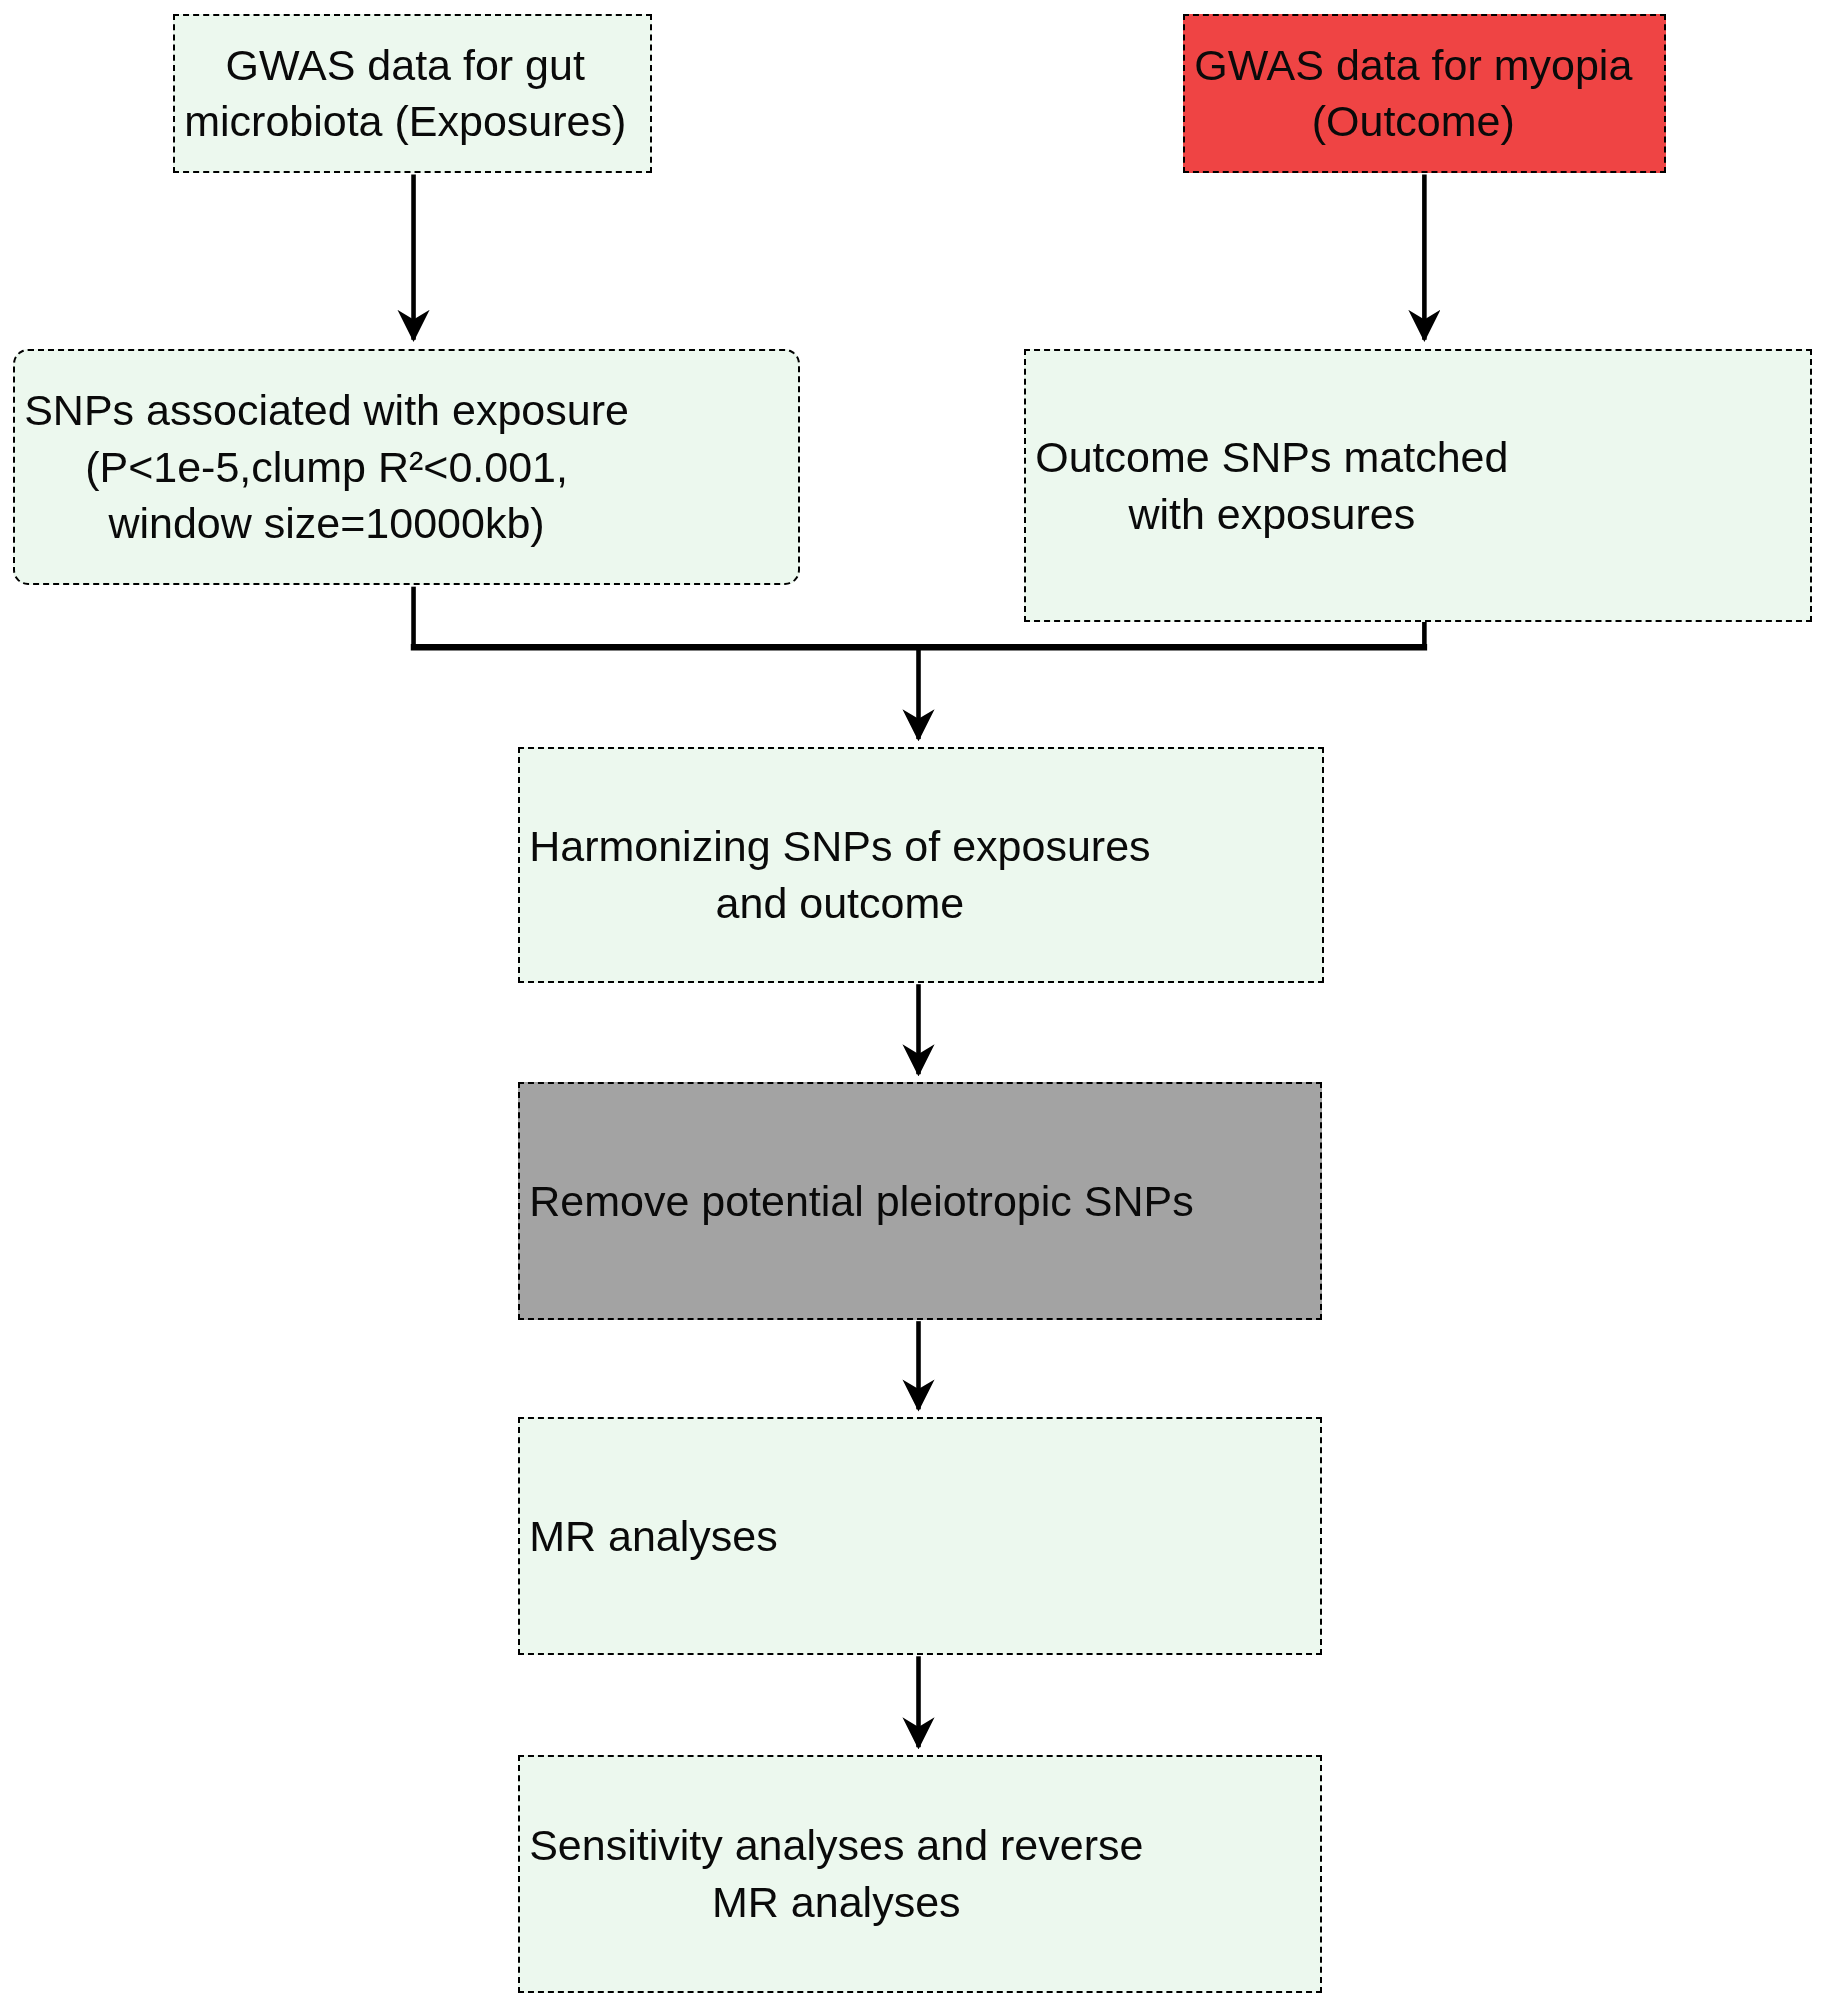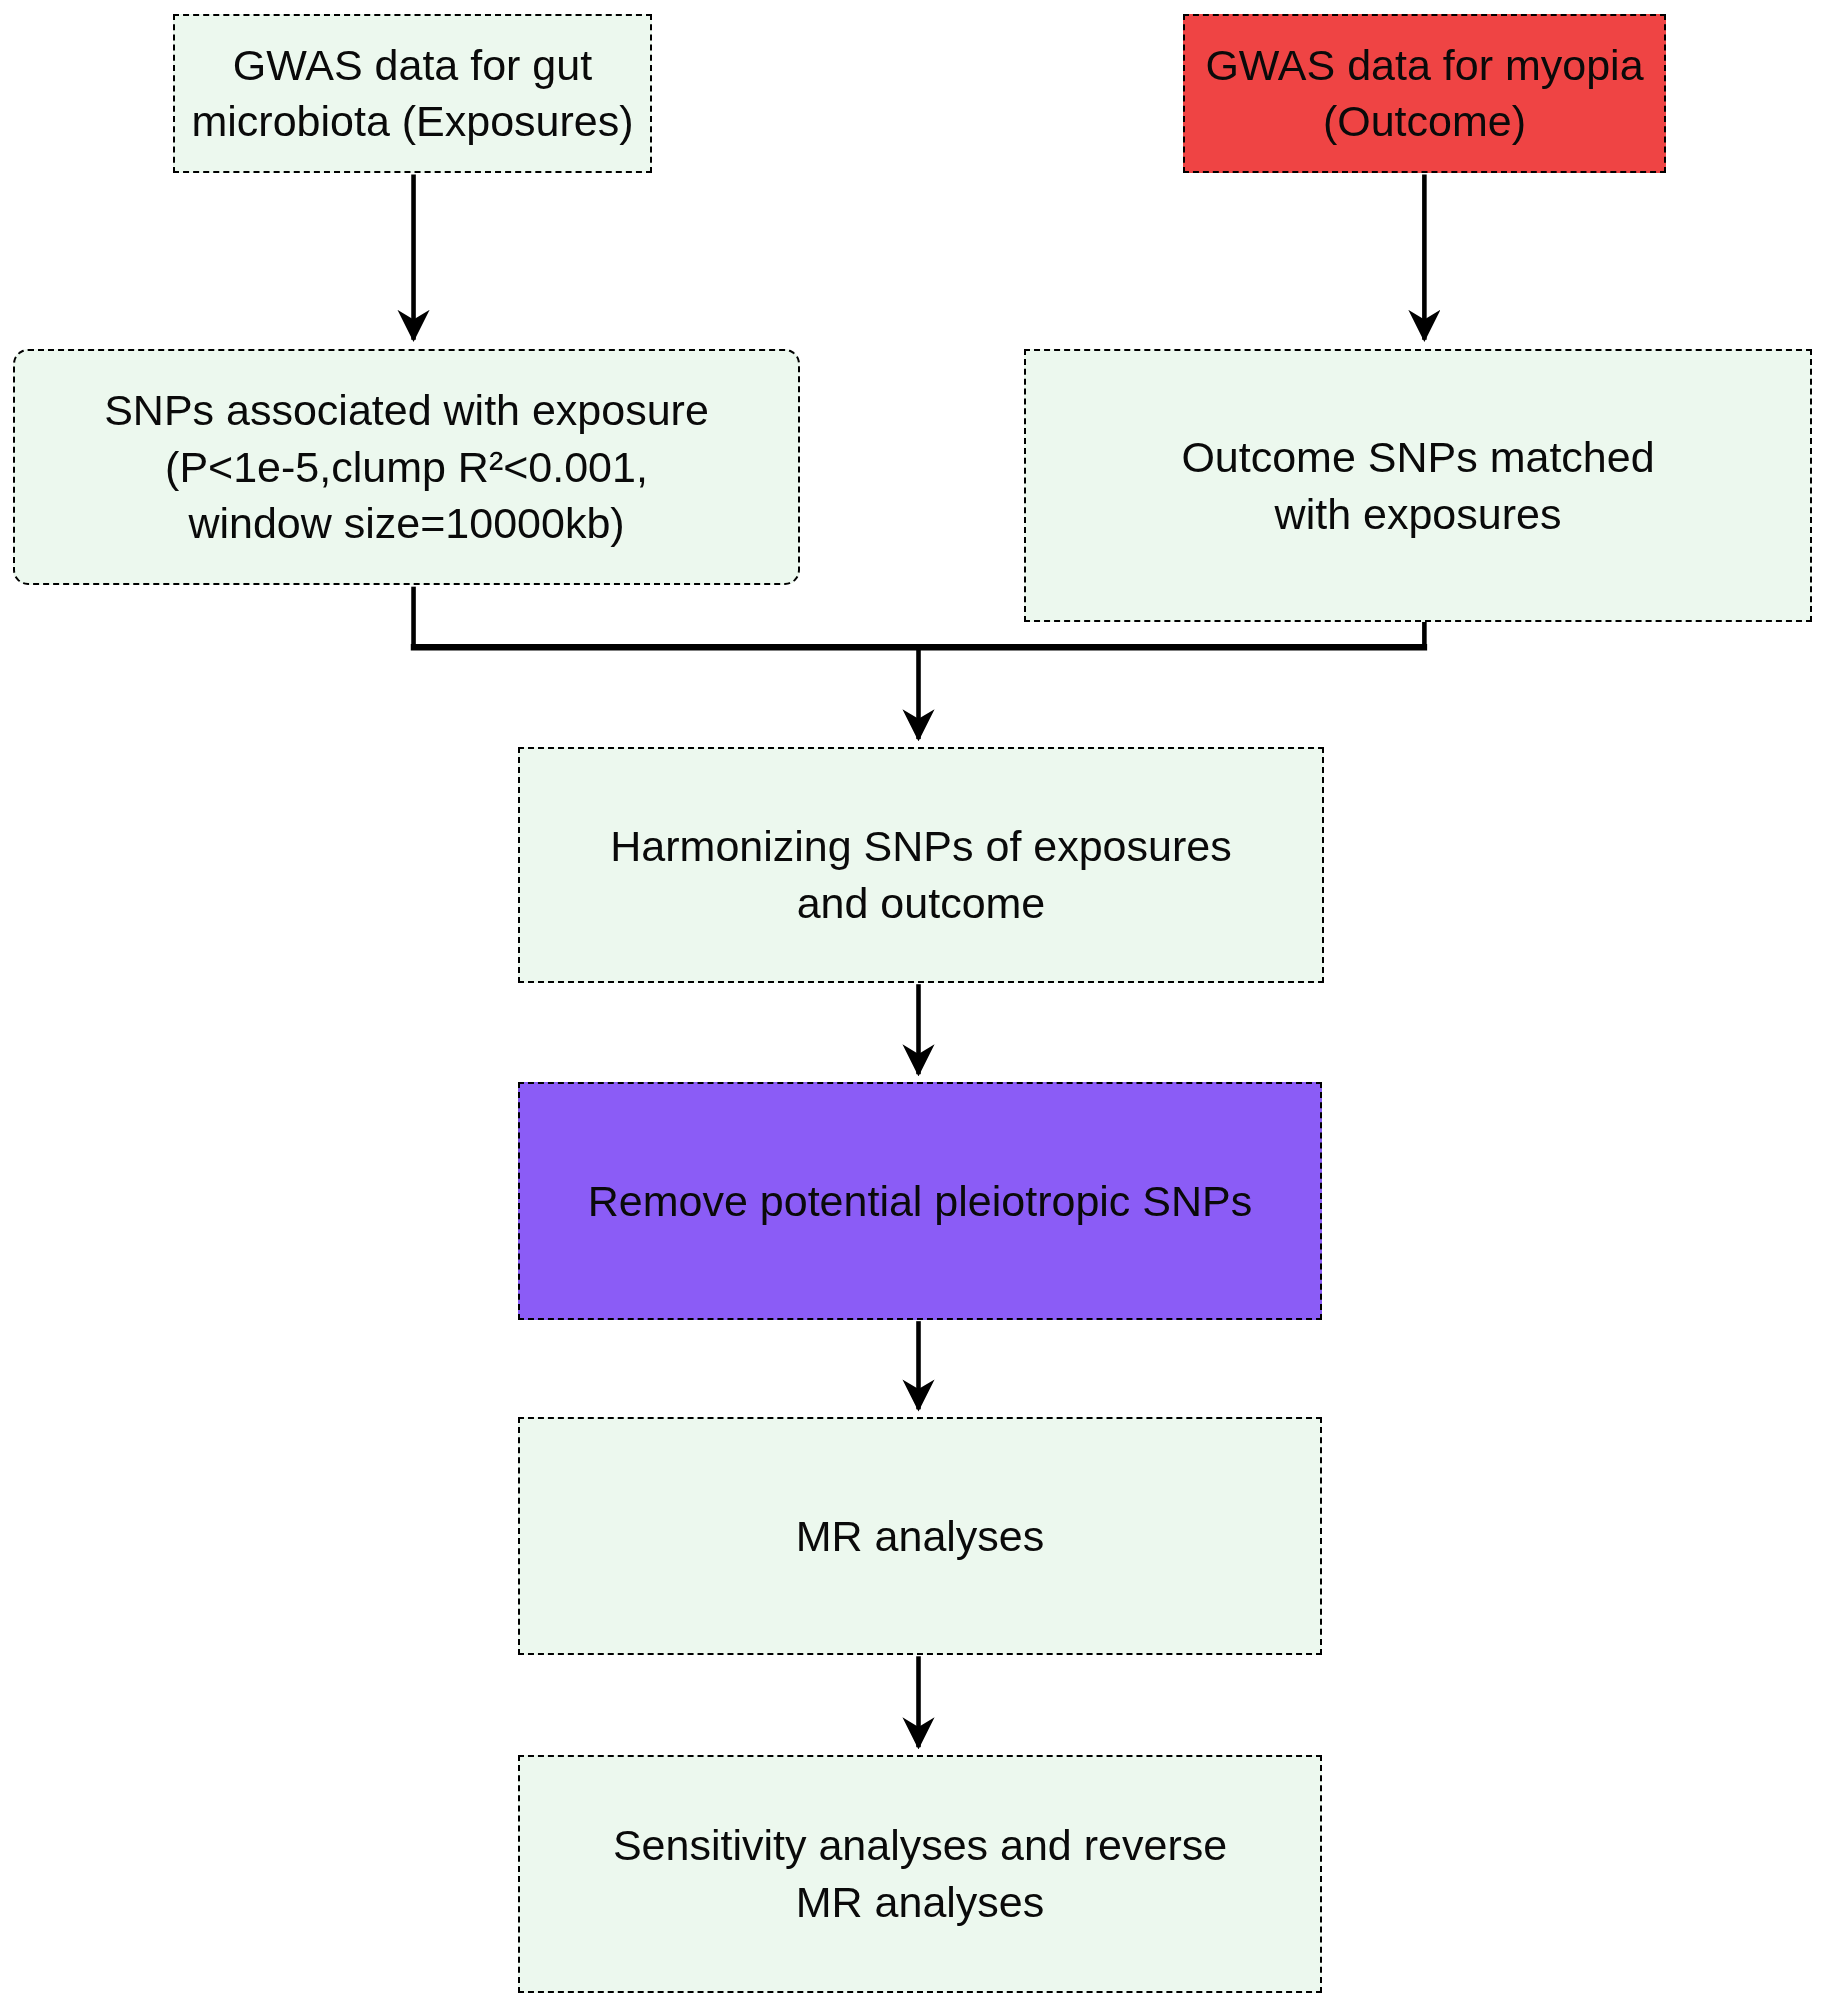--- a/index.html
+++ b/index.html
@@ -25,21 +25,21 @@
     height: 2007px;
     pointer-events: none;
   }
   .node {
     position: absolute;
     background: #ecf8ee;
     border: 2.8px dashed #000000;
     box-sizing: border-box;
     display: flex;
     align-items: center;
-    justify-content: center;
+    justify-content: flex-start;
     text-align: center;
     padding: 5.5px 9.2px;
   }
   .node .label {
     white-space: pre-line;
     font-size: 43px;
     line-height: 1.32;
     color: #0a0a0a;
     letter-spacing: 0px;
   }
@@ -96,21 +96,21 @@
   <div class="node" id="n-outcome-snps" style="background: rgb(236, 248, 238); border-color: rgb(0, 0, 0);">
     <span class="label" style="color: rgb(10, 10, 10);">Outcome SNPs matched
 with exposures</span>
   </div>
 
   <div class="node" id="n-harmonizing" style="background: rgb(236, 248, 238); border-color: rgb(0, 0, 0);">
     <span class="label" style="color: rgb(10, 10, 10); margin-top: 20px;">Harmonizing SNPs of exposures
 and outcome</span>
   </div>
 
-  <div class="node" id="n-remove-pleio" style="background: #8b5cf6; border-color: rgb(0, 0, 0);">
+  <div class="node" id="n-remove-pleio" style="background: #a3a3a3; border-color: rgb(0, 0, 0);">
     <span class="label" style="color: rgb(10, 10, 10);">Remove potential pleiotropic SNPs</span>
   </div>
 
   <div class="node" id="n-mr-analyses" style="background: rgb(236, 248, 238); border-color: rgb(0, 0, 0);">
     <span class="label" style="color: rgb(10, 10, 10);">MR analyses</span>
   </div>
 
   <div class="node" id="n-sensitivity" style="background: rgb(236, 248, 238); border-color: rgb(0, 0, 0);">
     <span class="label" style="color: rgb(10, 10, 10);">Sensitivity analyses and reverse
 MR analyses</span>

